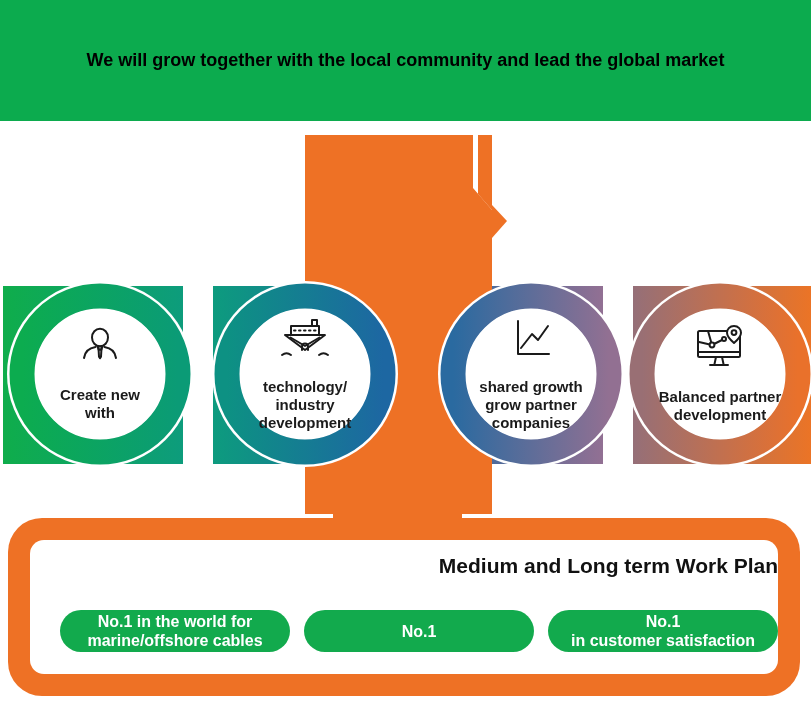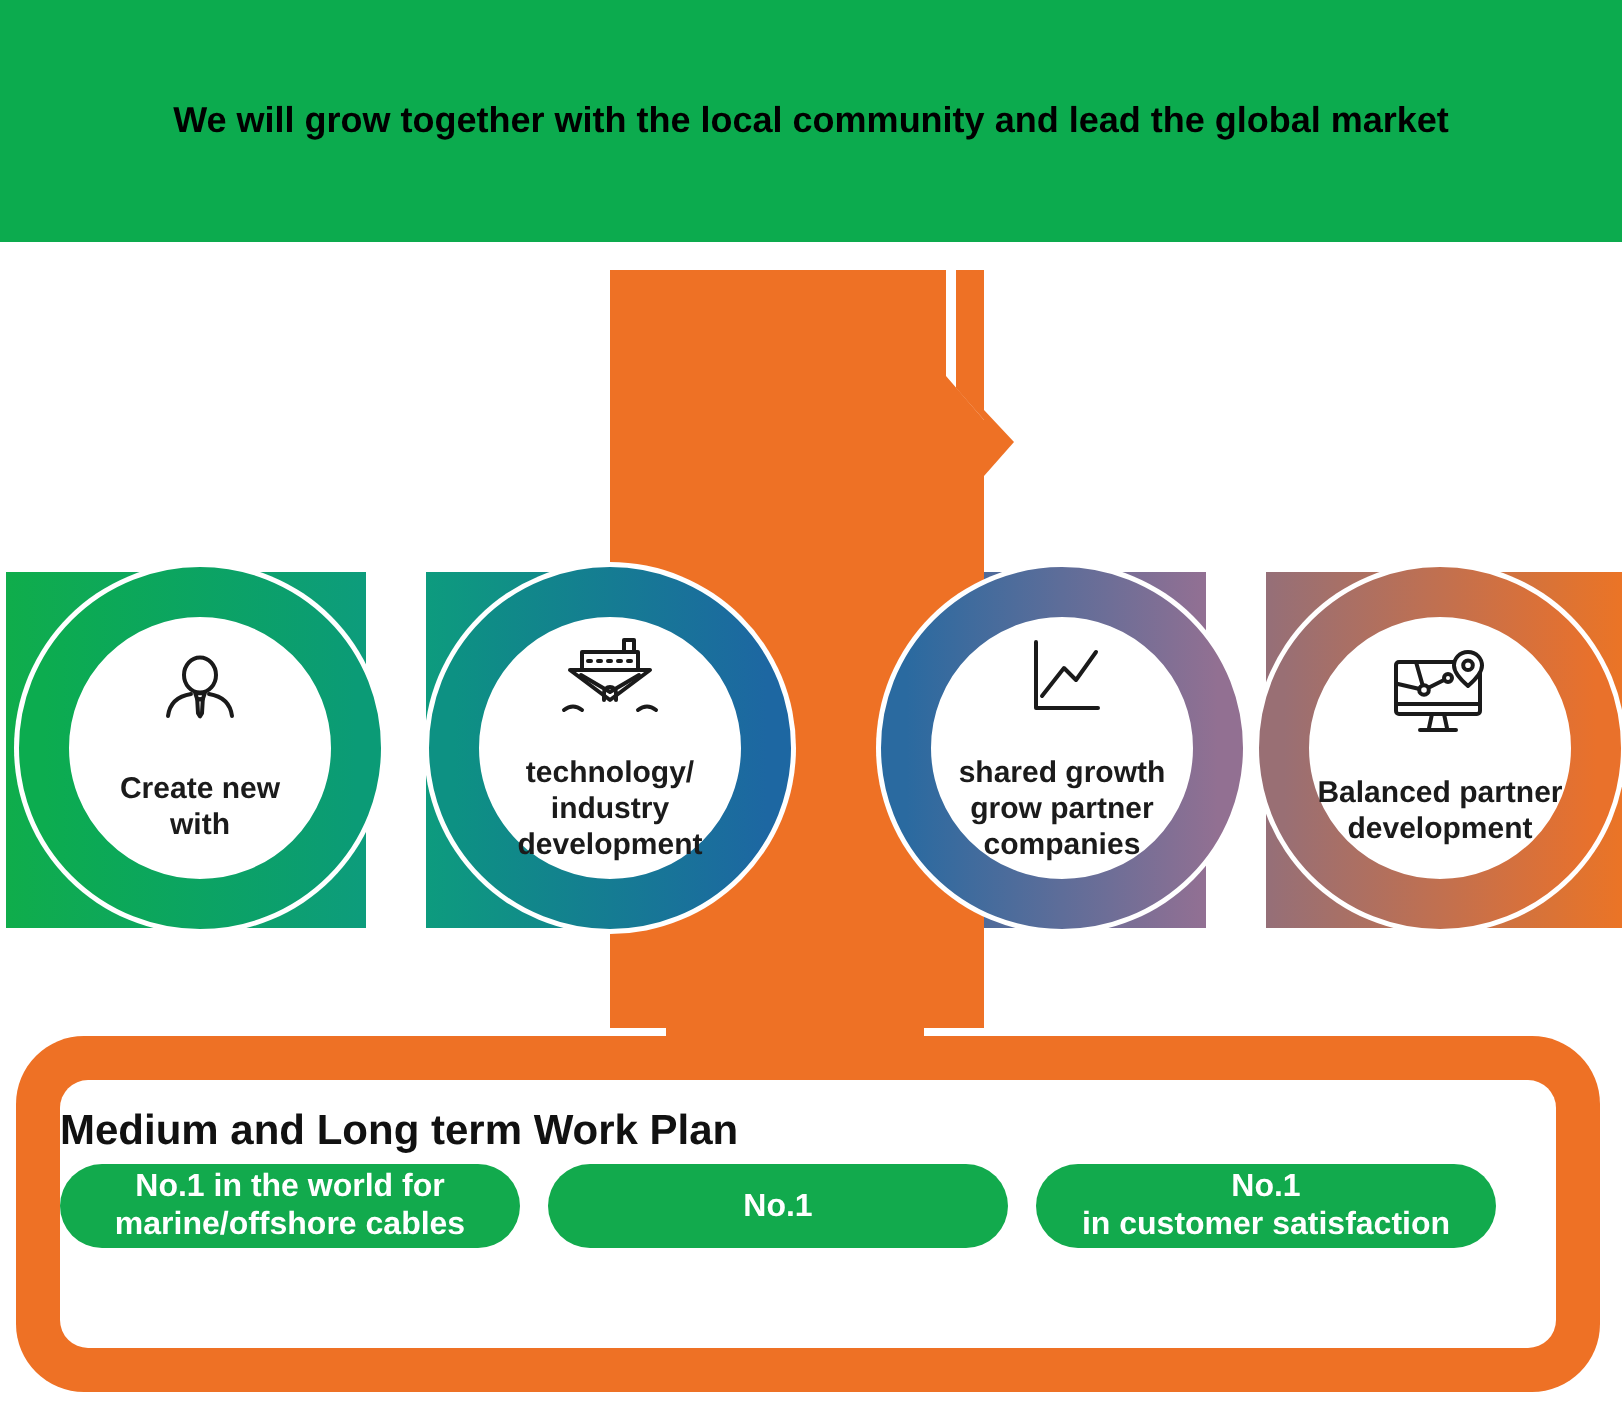--- a/index.html
+++ b/index.html
@@ -28,23 +28,23 @@
   .circle-content{position:absolute;left:18px;top:18px;width:154px;height:154px;
                   display:flex;flex-direction:column;align-items:center;justify-content:center;gap:19px;}
   .goal-label{font-size:15px;font-weight:bold;color:#1b1b1b;text-align:center;line-height:18px;}
   .goal-label span{display:block;}
   .icon{display:block;}
 
   
   .plan-box{position:absolute;left:8px;top:518px;width:792px;height:178px;background:#EE7125;
             border-radius:34px;z-index:4;}
   .plan-inner{position:absolute;left:22px;top:22px;right:22px;bottom:22px;background:#fff;
-              border-radius:14px;display:flex;flex-direction:column;align-items:flex-start;}
+              border-radius:14px;display:flex;flex-direction:column;align-items:flex-end;}
   .plan-title{margin-top:14px;font-size:21px;font-weight:bold;color:#111;}
-  .pill-row{margin-top:4px;display:flex;gap:14px;justify-content:center;}
+  .pill-row{margin-top:32px;display:flex;gap:14px;justify-content:center;}
   .pill{width:230px;height:42px;background:#12AA4D;border-radius:21px;color:#fff;
         display:flex;flex-direction:column;align-items:center;justify-content:center;
         font-size:16px;font-weight:bold;line-height:19px;text-align:center;}
   .pill span{display:block;}
 </style>
 </head>
 <body>
 
 <div class="stage">
 

